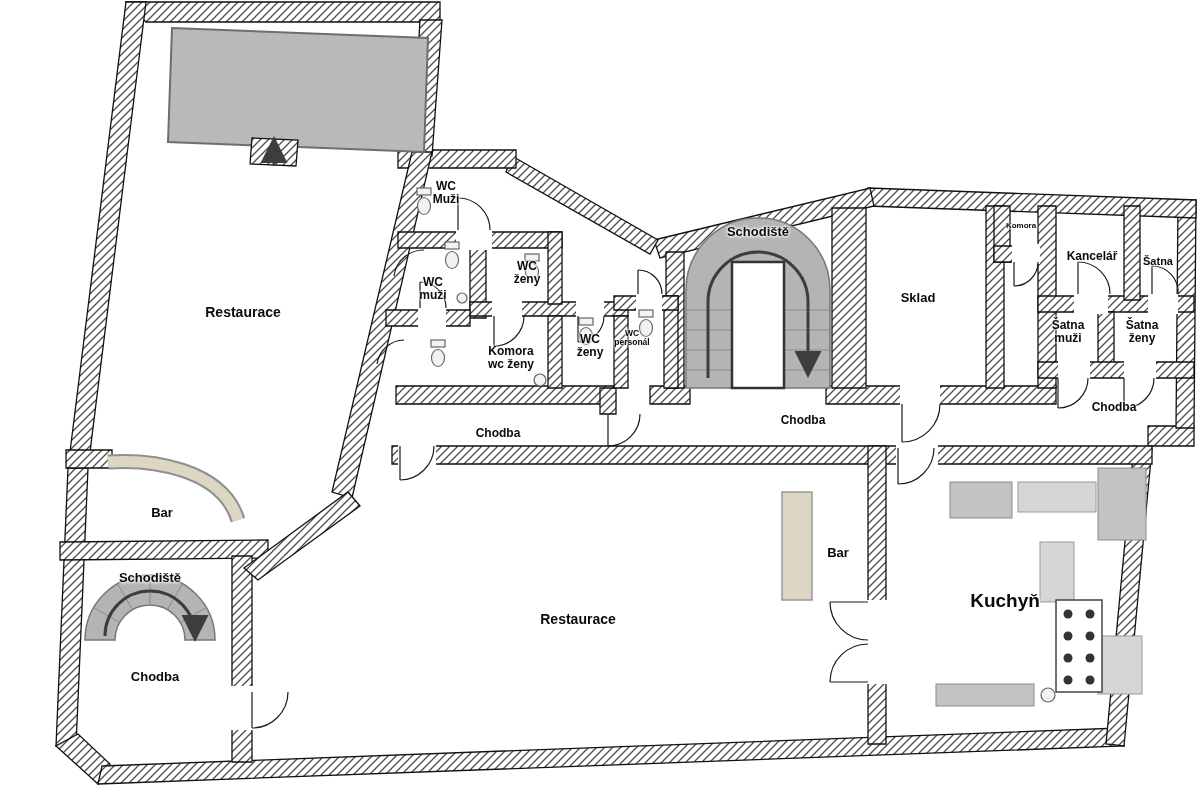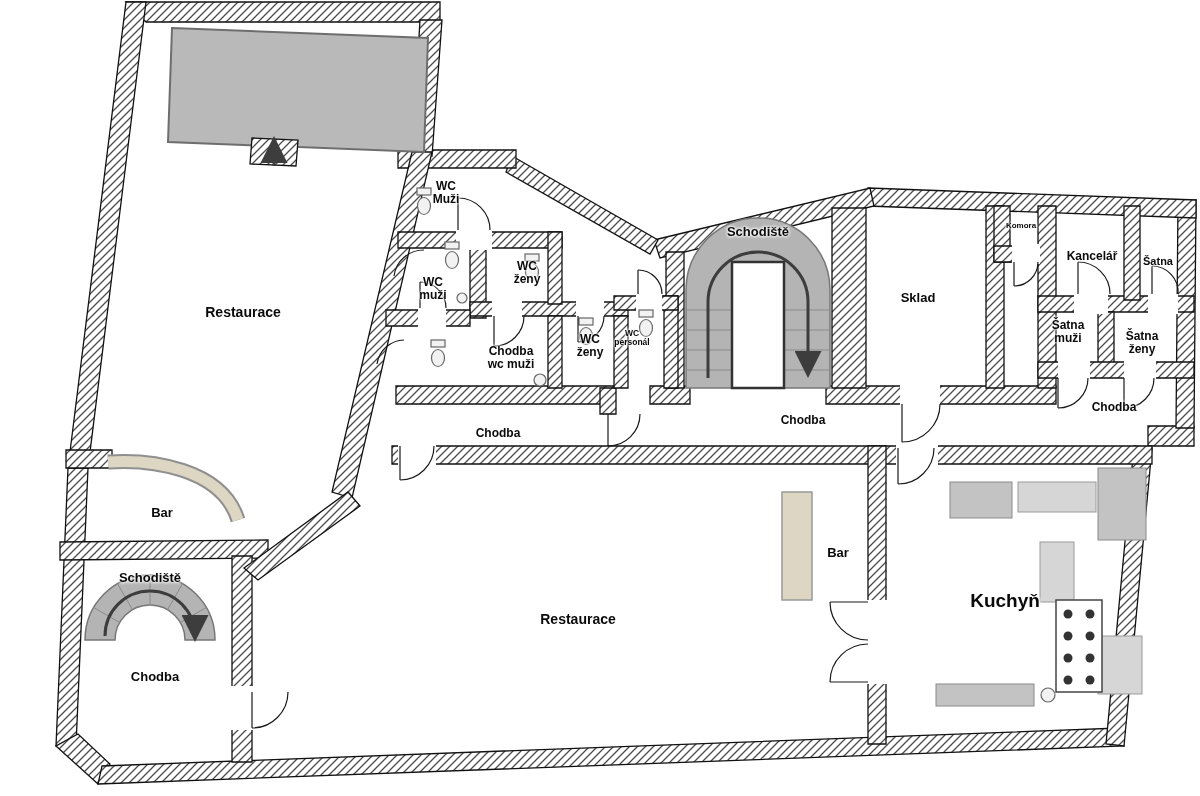--- a/index.html
+++ b/index.html
@@ -236,30 +236,30 @@
         <path d="M434,446 A34,34 0 0 1 400,480"></path>
     <path d="M424,250 A30,30 0 0 0 394,276"></path>
     <path d="M404,340 A28,28 0 0 0 377,364"></path>
   </g>
 </svg>
 
   <div class="label" style="left:243px;top:313px;font-size:14px;">Restaurace</div>
   <div class="label" style="left:446px;top:193px;font-size:12px;width:46px;">WC Muži</div>
   <div class="label" style="left:433px;top:289px;font-size:12px;width:40px;">WC muži</div>
   <div class="label" style="left:527px;top:273px;font-size:12px;width:44px;">WC ženy</div>
-  <div class="label" style="left:511px;top:358px;font-size:12px;width:62px;">Chodba wc muži</div>
+  <div class="label" style="left:511px;top:358px;font-size:12px;width:62px;">Komora wc ženy</div>
   <div class="label" style="left:590px;top:346px;font-size:12px;width:44px;">WC ženy</div>
   <div class="label" style="left:632px;top:338px;font-size:8.5px;width:48px;">WC personál</div>
   <div class="label" style="left:758px;top:232px;font-size:13px;">Schodiště</div>
   <div class="label" style="left:918px;top:298px;font-size:13px;">Sklad</div>
   <div class="label" style="left:1021px;top:226px;font-size:8px;text-align:right;">Komora</div>
   <div class="label" style="left:1092px;top:256px;font-size:12px;">Kancelář</div>
   <div class="label" style="left:1158px;top:262px;font-size:11px;">Šatna</div>
   <div class="label" style="left:1068px;top:332px;font-size:12px;width:48px;">Šatna muži</div>
-  <div class="label" style="left:1142px;top:332px;font-size:12px;width:48px;margin-top:11px;">Šatna ženy</div>
+  <div class="label" style="left:1142px;top:332px;font-size:12px;width:48px;">Šatna ženy</div>
   <div class="label" style="left:1114px;top:407px;font-size:12px;">Chodba</div>
   <div class="label" style="left:498px;top:433px;font-size:12px;">Chodba</div>
   <div class="label" style="left:803px;top:420px;font-size:12px;">Chodba</div>
   <div class="label" style="left:162px;top:513px;font-size:13px;">Bar</div>
   <div class="label" style="left:150px;top:578px;font-size:13px;">Schodiště</div>
   <div class="label" style="left:155px;top:677px;font-size:13px;">Chodba</div>
   <div class="label" style="left:578px;top:620px;font-size:14px;">Restaurace</div>
   <div class="label" style="left:838px;top:553px;font-size:13px;">Bar</div>
   <div class="label" style="left:1005px;top:601px;font-size:19px;">Kuchyň</div>
 </div>

